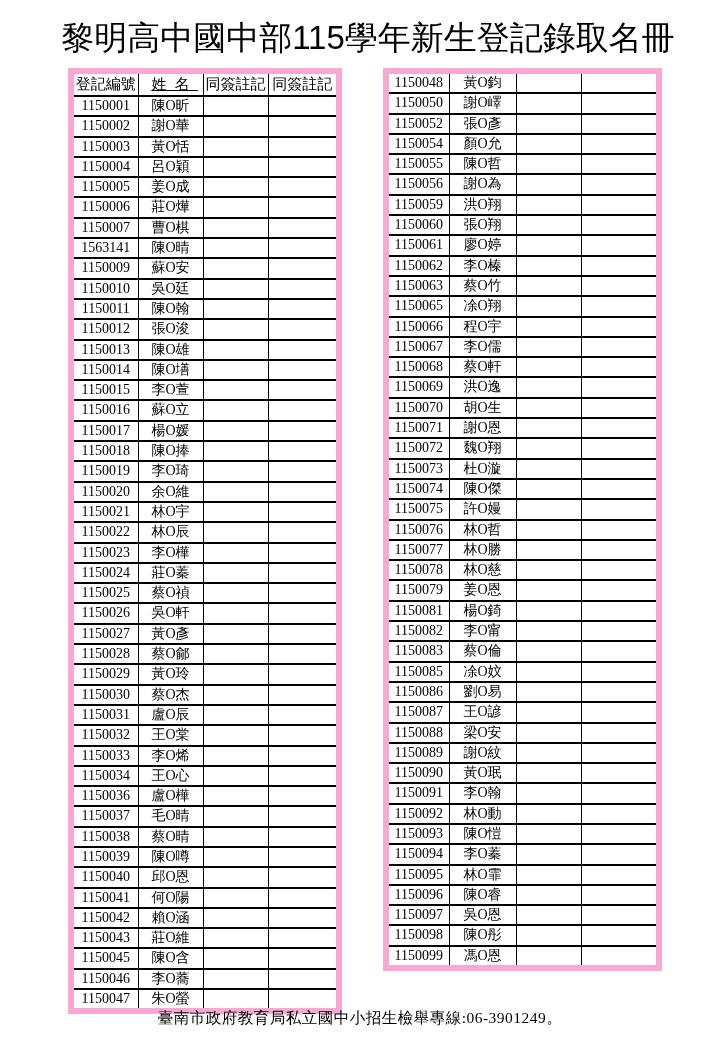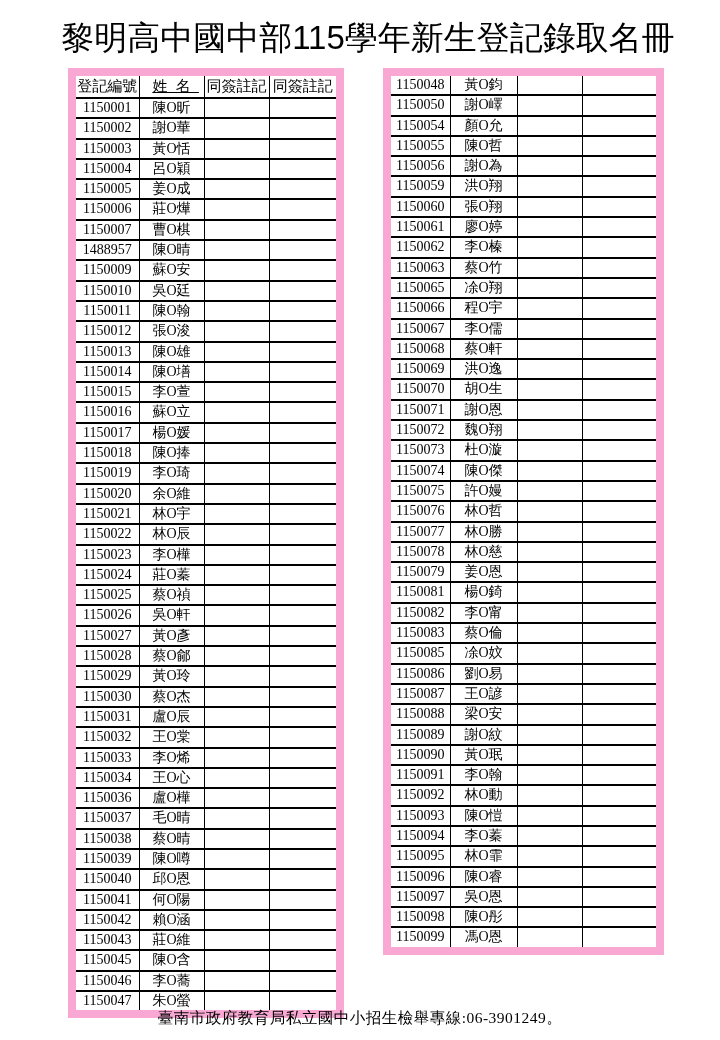--- a/index.html
+++ b/index.html
@@ -18,21 +18,21 @@
     font-family:"Liberation Sans", sans-serif;
     font-weight:normal;
     font-size:33px;
     letter-spacing:0px;
     white-space:nowrap;
   }
   table.roster{
     position:absolute;
     border-collapse:collapse;
     table-layout:fixed;
-    border:8px solid #f9a8d4;
+    border:6px solid #f9a8d4;
   }
   table.roster-left{left:68px;top:68px;}
   table.roster-right{left:383px;top:68px;}
   table.roster th, table.roster td{
     border-left:1px solid #000;
     border-right:1px solid #000;
     border-top:2px solid #000;
     border-bottom:2px solid #000;
     padding:0;
     text-align:center;
@@ -119,21 +119,21 @@
           <td></td>
           <td></td>
         </tr>
         <tr>
           <td>1150007</td>
           <td>曹O棋</td>
           <td></td>
           <td></td>
         </tr>
         <tr>
-          <td>1488957</td>
+          <td>1563141</td>
           <td>陳O晴</td>
           <td></td>
           <td></td>
         </tr>
         <tr>
           <td>1150009</td>
           <td>蘇O安</td>
           <td></td>
           <td></td>
         </tr>
@@ -370,20 +370,26 @@
           <td></td>
           <td></td>
         </tr>
         <tr>
           <td>1150050</td>
           <td>謝O嶧</td>
           <td></td>
           <td></td>
         </tr>
         <tr>
+          <td>1150052</td>
+          <td>張O彥</td>
+          <td></td>
+          <td></td>
+        </tr>
+        <tr>
           <td>1150054</td>
           <td>顏O允</td>
           <td></td>
           <td></td>
         </tr>
         <tr>
           <td>1150055</td>
           <td>陳O哲</td>
           <td></td>
           <td></td>

